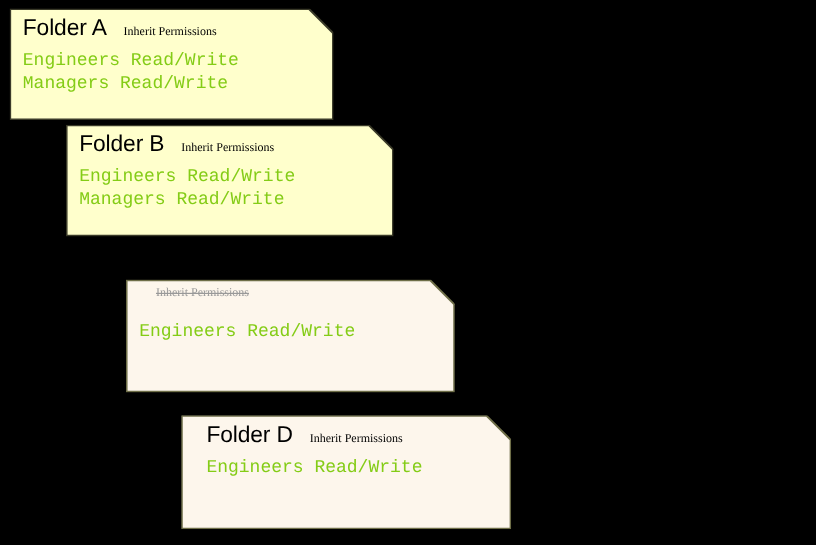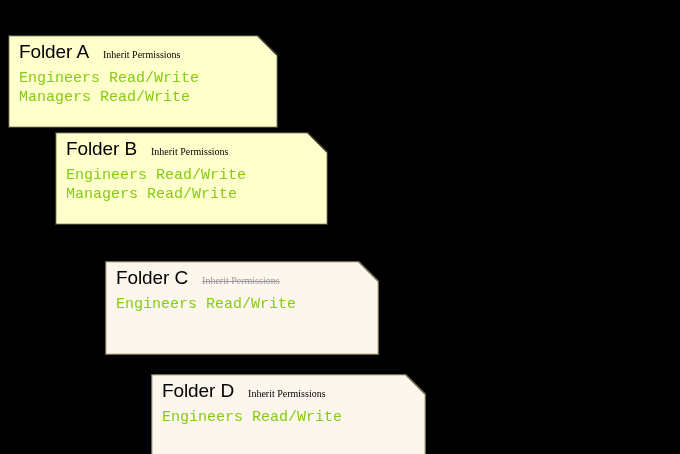--- a/index.html
+++ b/index.html
@@ -20,21 +20,20 @@
     left: 0;
     top: 0;
     width: 680px;
     height: 454px;
     background: #000000;
   }
   .note {
     position: absolute;
     box-sizing: border-box;
     overflow: hidden;
-    margin-top: 28px;
   }
   .note-svg {
     position: absolute;
     left: 0;
     top: 0;
     width: 100%;
     height: 100%;
     display: block;
   }
   .note-content {
@@ -113,29 +112,28 @@
         <div class="perm-row">Managers Read/Write</div>
       </div>
     </div>
   </div>
 <div class="note" style="left: 105px; top: 233px; width: 274px; height: 94px;">
     <svg class="note-svg" viewBox="0 0 274 94" preserveAspectRatio="none">
       <polygon points="0.5,0.5 253.5,0.5 273.5,20.5 273.5,93.5 0.5,93.5" fill="#FDF6EC" stroke="#6E6E48" stroke-width="1.6"></polygon>
     </svg>
     <div class="note-content">
       <div class="note-header">
-        <span class="folder-title">Folder C</span>
         <span class="inherit-label disabled">Inherit Permissions</span>
       </div>
       <div class="perm-list">
         <div class="perm-row">Engineers Read/Write</div>
       </div>
     </div>
   </div>
-<div class="note" style="left: 151px; top: 346px; width: 275px; height: 95px;">
+<div class="note" style="left: 151px; top: 346px; width: 275px; height: 95px; padding-left: 10px;">
     <svg class="note-svg" viewBox="0 0 275 95" preserveAspectRatio="none">
       <polygon points="0.5,0.5 254.5,0.5 274.5,20.5 274.5,94.5 0.5,94.5" fill="#FDF6EC" stroke="#6E6E48" stroke-width="1.6"></polygon>
     </svg>
     <div class="note-content">
       <div class="note-header">
         <span class="folder-title">Folder D</span>
         <span class="inherit-label">Inherit Permissions</span>
       </div>
       <div class="perm-list">
         <div class="perm-row">Engineers Read/Write</div>

